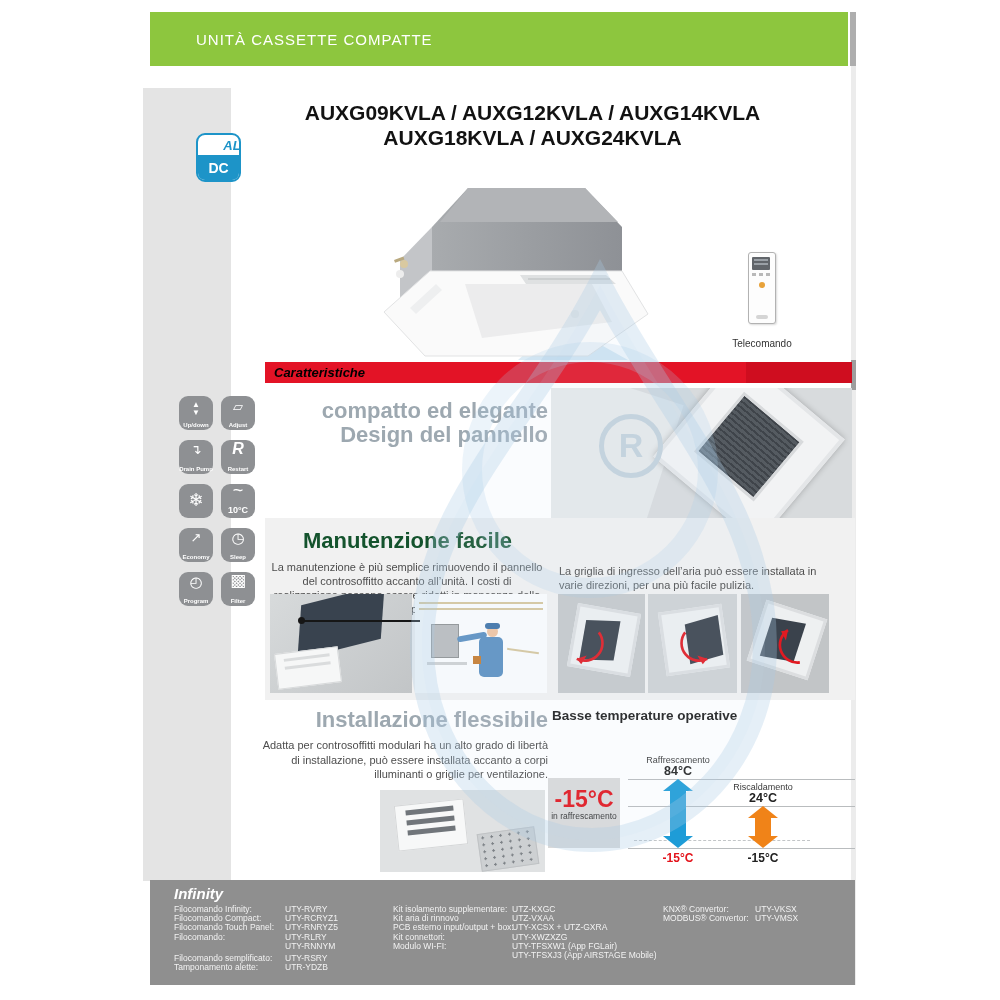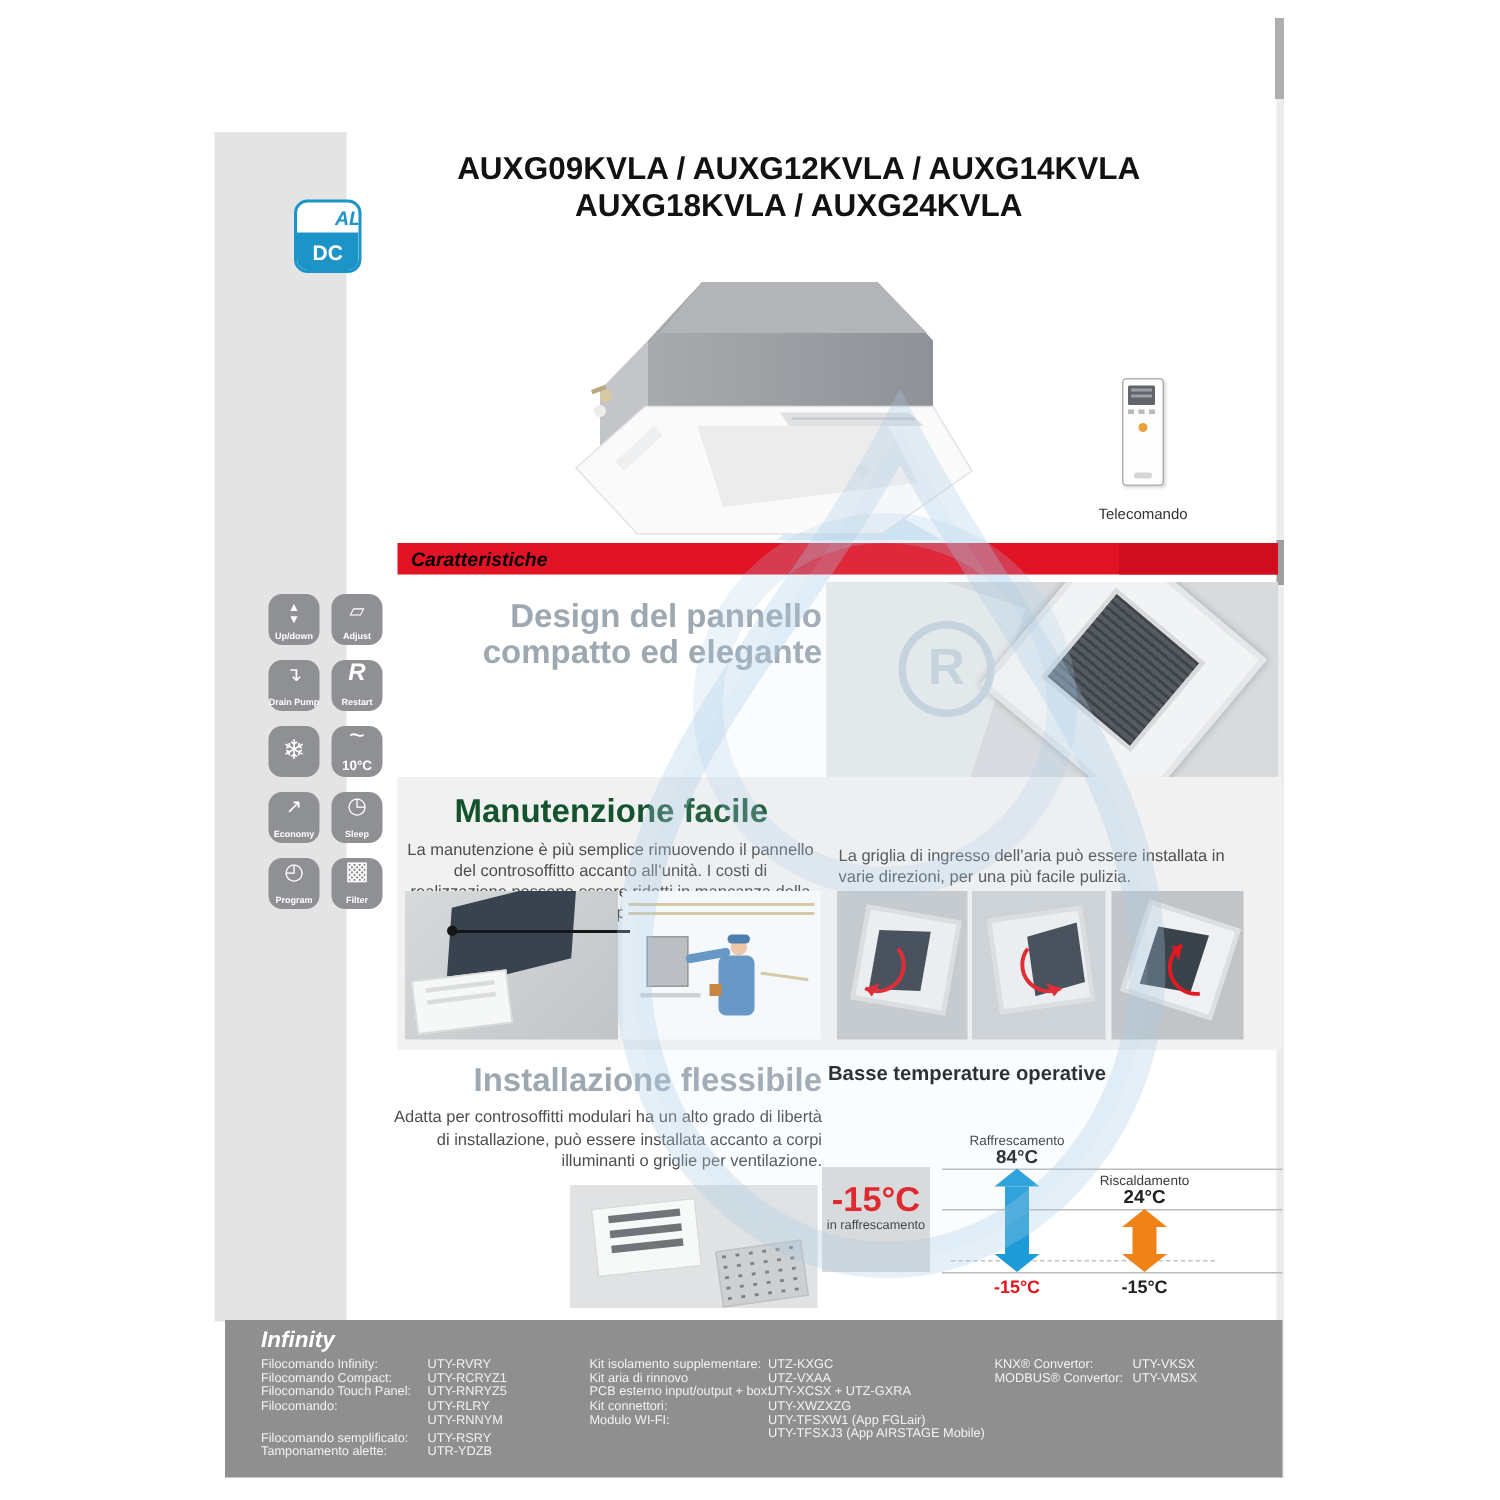--- a/index.html
+++ b/index.html
@@ -129,20 +129,23 @@
   .acc span{white-space:nowrap;}
 
   
   .wm{left:290px;top:255px;width:620px;height:640px;pointer-events:none;z-index:40;}
 </style>
 </head>
 <body>
 
 <div class="page">
 
+  <div class="abs green-bar">
+    <span class="hdr-txt">UNITÀ CASSETTE COMPATTE</span>
+  </div>
   <div class="abs edge-strip-top"></div>
   <div class="abs edge-strip"></div>
   <div class="abs edge-strip-dark"></div>
 
   <div class="abs sidebar"></div>
   <div class="abs alldc">
     <div class="top">ALL</div>
     <div class="bot">DC</div>
   </div>
 
@@ -238,22 +241,22 @@
     <div class="dark"></div>
     <span class="txt">Caratteristiche</span>
   </div>
 
   <svg class="abs wm" viewBox="0 0 620 640">
     <path d="M310 30 C 380 165, 475 255, 475 390 C 475 502, 392 585, 302 585 C 212 585, 132 502, 132 390 C 132 255, 240 165, 310 30 Z" fill="rgba(205,228,245,0.10)" stroke="rgba(170,203,230,0.30)" stroke-width="24"></path>
     <circle cx="300" cy="215" r="118" fill="none" stroke="rgba(170,203,230,0.22)" stroke-width="20"></circle>
   </svg>
 
   <div class="abs sec-title-gray design-title">
+    <div>compatto ed elegante</div>
     <div>Design del pannello</div>
-    <div>compatto ed elegante</div>
   </div>
   <div class="abs design-photo">
     <div class="light"></div>
     <div class="panel">
       <div class="grille"></div>
     </div>
     <div class="rmark">R</div>
   </div>
 
   <div class="abs maint">

